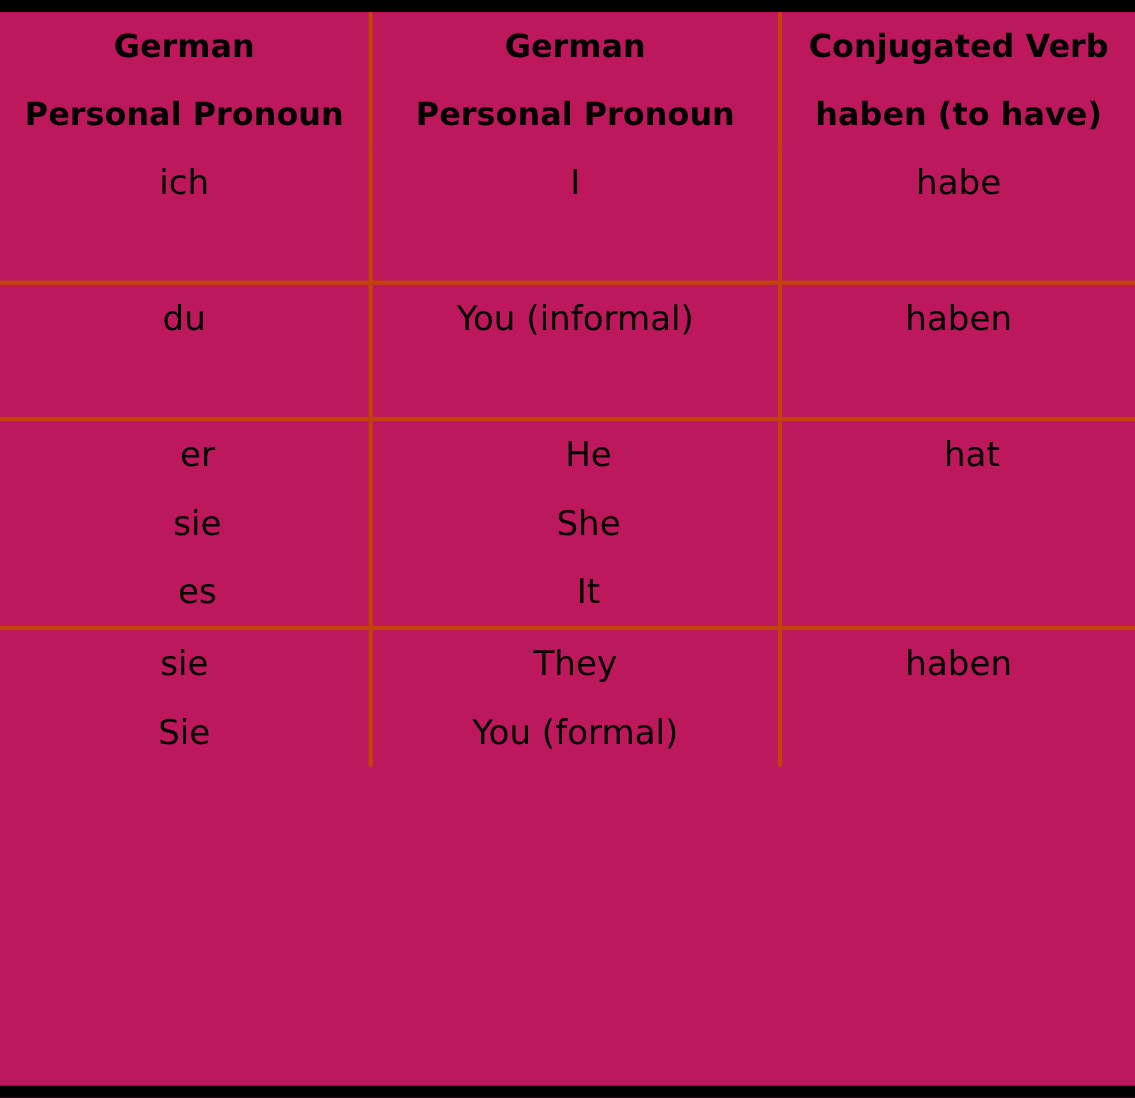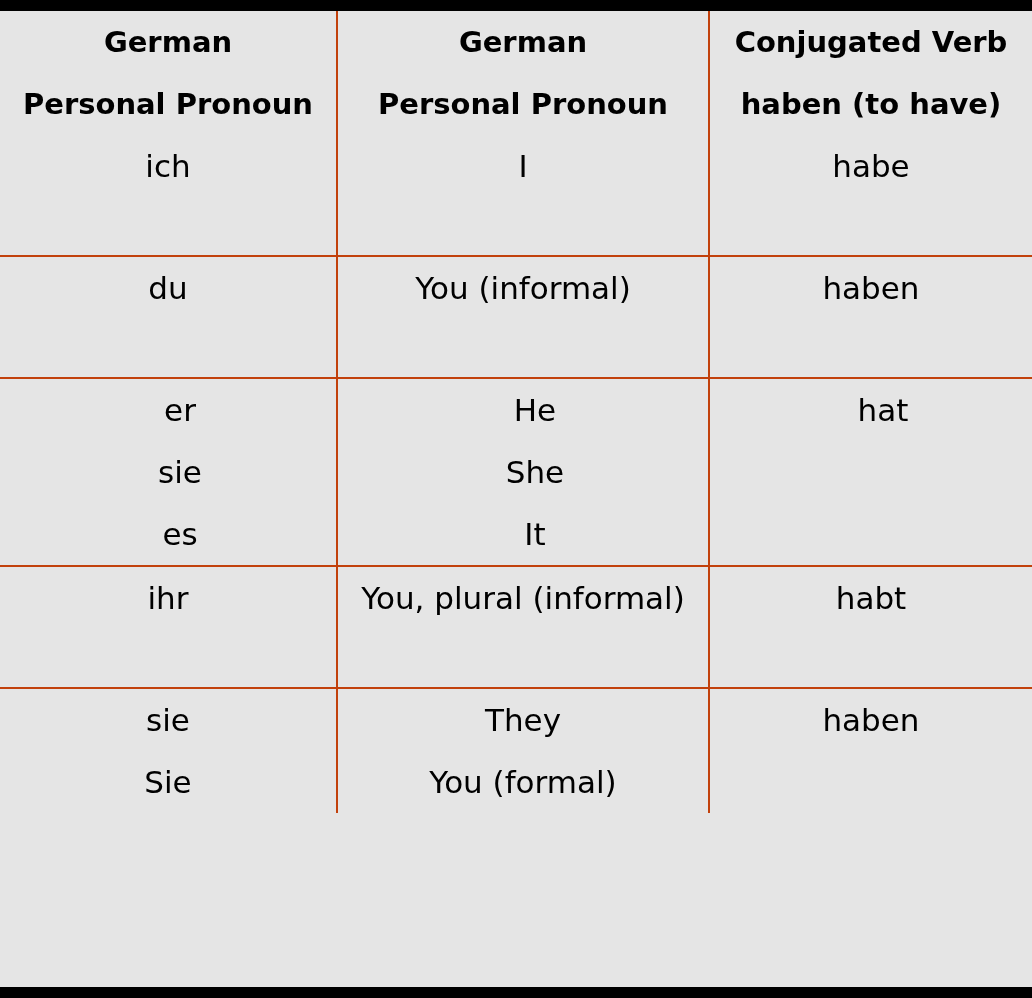--- a/index.html
+++ b/index.html
@@ -12,21 +12,21 @@
     height: 998px;
     font-family: "DejaVu Sans", "Liberation Sans", sans-serif;
     color: #000000;
     overflow: hidden;
   }
   #page {
     position: relative;
     width: 1032px;
     height: 998px;
     box-sizing: border-box;
-    background: #e5e5e5;
+    background: #be185d;
   }
   
   .rule-top, .rule-bottom {
     position: absolute;
     left: 0;
     width: 1032px;
     height: 11px;
     background: #000000;
   }
   .rule-top { top: 0; }
@@ -34,21 +34,21 @@
 
   table.conj {
     position: absolute;
     top: 11px;
     left: 0;
     width: 1032px;
     border-collapse: collapse;
     table-layout: fixed;
   }
   table.conj td, table.conj th {
-    border: 2px solid #c2410c;
+    border: 4px solid #c2410c;
     text-align: center;
     vertical-align: top;
     padding: 0;
   }
   
   table.conj tr > *:first-child { border-left: none; }
   table.conj tr > *:last-child  { border-right: none; }
   table.conj tr:first-child > * { border-top: none; }
   table.conj tr:last-child > *  { border-bottom: none; }
 
@@ -139,31 +139,20 @@
           <span class="line">He</span>
           <span class="line">She</span>
           <span class="line">It</span>
         </td>
         <td class="cell tall">
           <span class="line">hat</span>
         </td>
       </tr>
 
 
-      <tr>
-        <td class="cell">
-          <span class="line">ihr</span>
-        </td>
-        <td class="cell">
-          <span class="line">You, plural (informal)</span>
-        </td>
-        <td class="cell">
-          <span class="line">habt</span>
-        </td>
-      </tr>
 
       <tr>
         <td class="cell tall2">
           <span class="line">sie</span>
           <span class="line">Sie</span>
         </td>
         <td class="cell tall2">
           <span class="line">They</span>
           <span class="line">You (formal)</span>
         </td>

